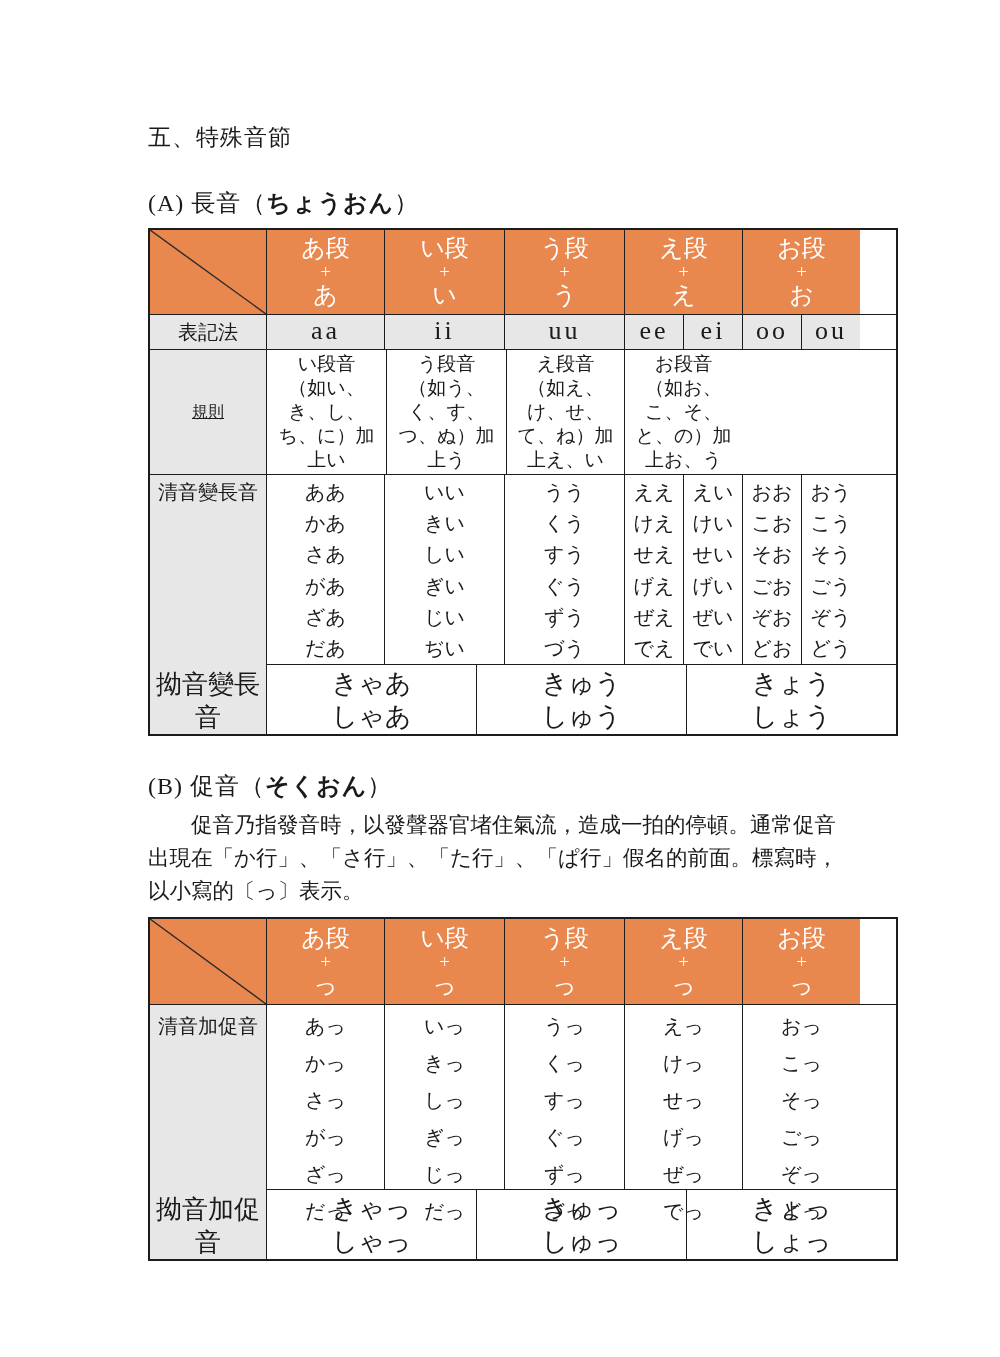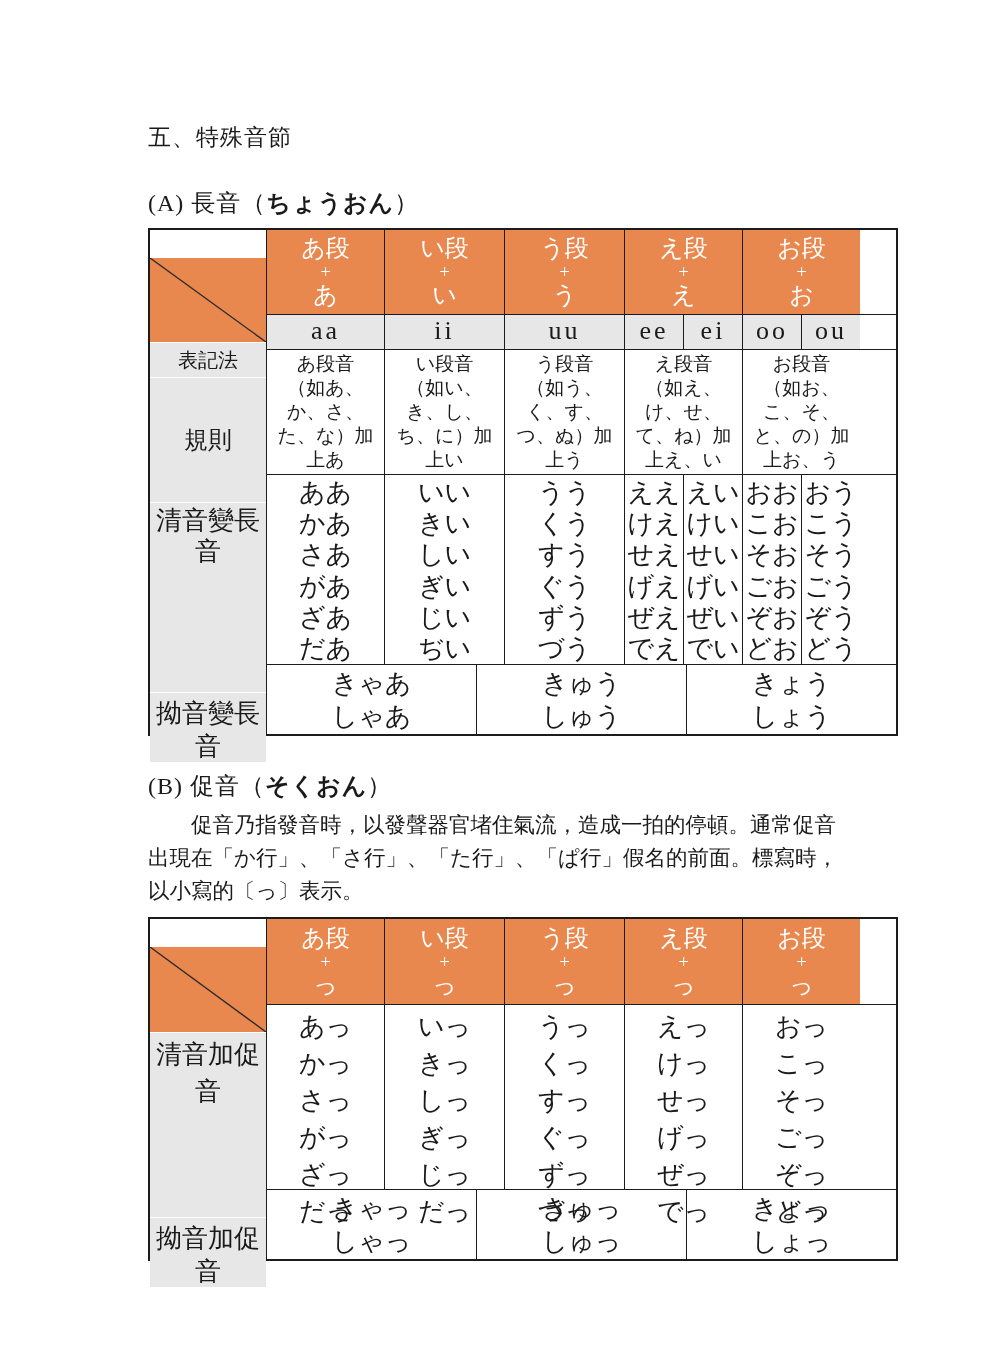--- a/index.html
+++ b/index.html
@@ -29,21 +29,21 @@
   
   .tbl{
     width:750px;border:2.5px solid var(--border);
     margin-top:9px;background:#fff;
   }
   .tr{display:flex;}
   .tr + .tr{border-top:1.5px solid var(--border);}
   .td{min-height:100%;}
   .td + .td{border-left:1.5px solid var(--border);}
 
-  .w-label{width:116px;flex:0 0 116px;margin-top:28px;}
+  .w-label{width:116px;flex:0 0 116px;}
   .w-a{width:118px;flex:0 0 118px;}
   .w-i{width:120px;flex:0 0 120px;}
   .w-u{width:120px;flex:0 0 120px;}
   .w-e{width:118px;flex:0 0 118px;}
   .w-o{width:118px;flex:0 0 118px;}
   .w-half{width:59px;flex:0 0 59px;}
   .w-third{width:198px;flex:1 1 198px;}
 
   .hrow{height:84px;}
   .tbl2 .hrow{height:85px;}
@@ -69,32 +69,32 @@
     display:flex;justify-content:center;
   }
   .label-mid{align-items:center;}
   .label-top{align-items:flex-start;padding-top:4px;}
 
   .row-rules{height:125px;}
   .row-rules .td{
     display:flex;align-items:center;justify-content:center;
     font-size:19px;line-height:24px;text-align:center;white-space:pre-line;
   }
-  .row-rules .label-cell{font-size:24px;}
+  .row-rules .label-cell{font-size:16px;text-decoration:underline;}
 
   .row-kana{height:190px;}
   .row-kana .td{
     display:flex;align-items:flex-start;justify-content:center;
-    font-size:26px;line-height:31.2px;text-align:center;white-space:pre-line;
+    font-size:20px;line-height:31.2px;text-align:center;white-space:pre-line;
     padding-top:2px;
   }
   .tbl2 .row-kana{height:185px;}
   .tbl2 .row-kana .td{line-height:37px;padding-top:3px;}
 
-  .row-youon{height:70px;}
+  .row-youon{height:70px;align-items:flex-end;}
   .row-youon .td{
     display:flex;align-items:center;justify-content:center;
     font-size:26px;line-height:33px;text-align:center;white-space:pre-line;
   }
 </style>
 </head>
 <body>
 
 <div class="page">
   <div class="content">
@@ -144,25 +144,20 @@
         <div class="td w-i latin">ii</div>
         <div class="td w-u latin">uu</div>
         <div class="td w-half latin">ee</div>
         <div class="td w-half latin">ei</div>
         <div class="td w-half latin">oo</div>
         <div class="td w-half latin">ou</div>
       </div>
 
       <div class="tr row-rules">
         <div class="td w-label label-cell label-mid">規則</div>
-        <div class="td w-a">あ段音
-（如あ、
-か、さ、
-た、な）加
-上あ</div>
         <div class="td w-i">い段音
 （如い、
 き、し、
 ち、に）加
 上い</div>
         <div class="td w-u">う段音
 （如う、
 く、す、
 つ、ぬ）加
 上う</div>

